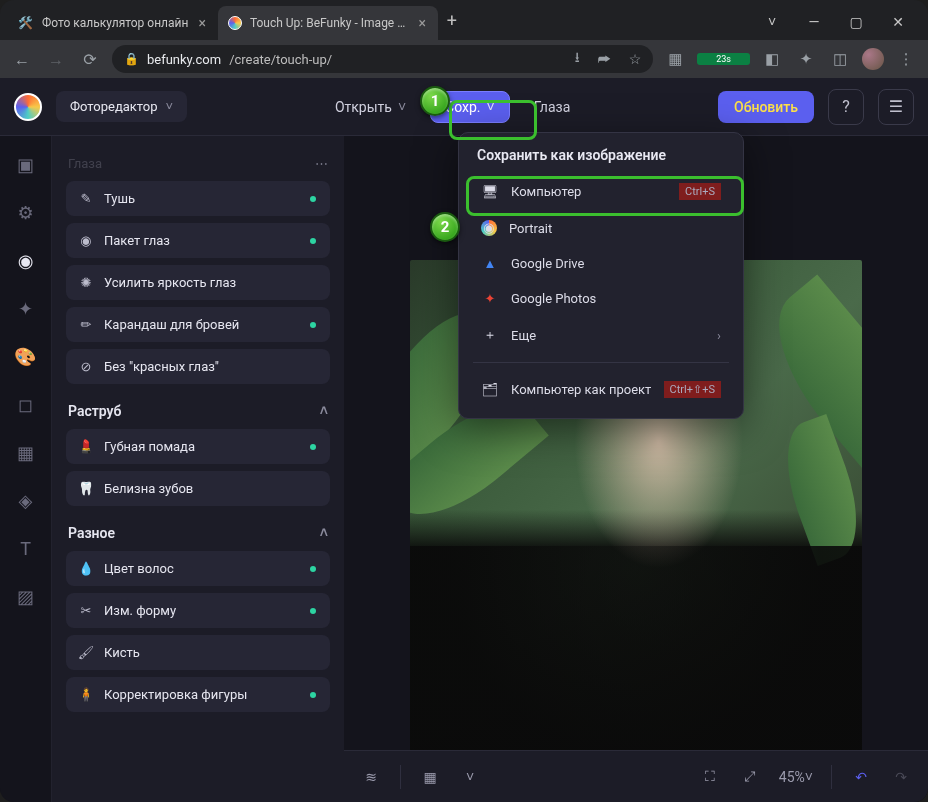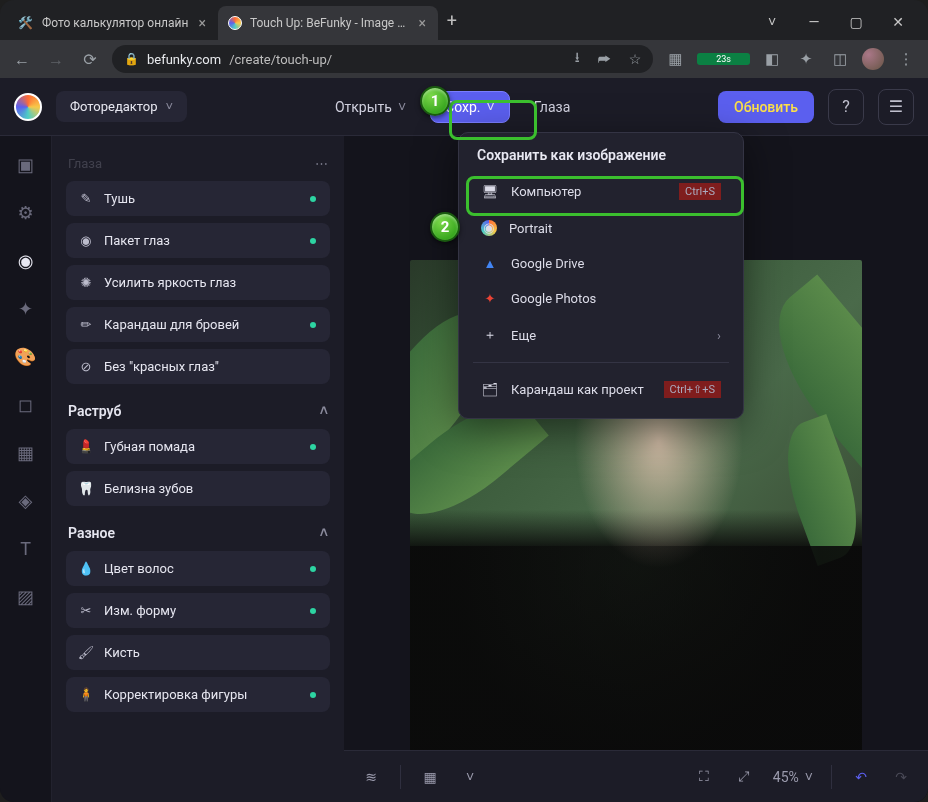--- a/index.html
+++ b/index.html
@@ -59,21 +59,21 @@
 .canvas-area { flex:1; background:#14141c; display:flex; flex-direction:column; position:relative; }
 .canvas { flex:1; display:flex; align-items:flex-start; justify-content:center; padding-top:124px; }
 .photo { width:452px; height:520px; background: linear-gradient(135deg, #2a3a2a 0%, #3a5a3a 25%, #4a6a4a 50%, #2a3020 100%); position:relative; overflow:hidden; border-radius:2px; }
 .photo::before { content:''; position:absolute; inset:0; background: radial-gradient(ellipse 120px 180px at 55% 35%, rgba(230,200,180,0.85) 0%, rgba(230,200,180,0) 70%), linear-gradient(180deg, transparent 0%, transparent 48%, rgba(10,10,10,0.85) 55%, rgba(10,10,10,0.9) 100%); }
 .photo::after { content:''; position:absolute; left:0; right:0; bottom:0; height:45%; background: radial-gradient(circle at 50% 10%, rgba(10,10,10,0.3) 0%, rgba(10,10,10,0.9) 60%); }
 .leaf { position:absolute; background:linear-gradient(90deg, #3b6b3b, #5a8a4a); border-radius: 60% 0 60% 0; transform:rotate(30deg); }
 
 .bottombar { height:52px; background:#1c1c27; border-top:1px solid #2a2a38; display:flex; align-items:center; padding:0 16px; gap:18px; color:#9a9aac; font-size:14px; position:absolute; bottom:0; left:344px; right:0; }
 .bottombar .sep { width:1px; height:24px; background:#2f2f3f; }
 .bottombar .spacer { flex:1; }
-.bottombar .zoom { display:flex; align-items:center; gap:6px; }
+.bottombar .zoom { display:flex; align-items:center; }
 .bar-ic { width:22px; display:flex; justify-content:center; }
 
 
 .save-menu { position:absolute; left:458px; top:54px; width:286px; background:#22222e; border:1px solid #343444; border-radius:10px; padding:14px 10px 10px 10px; z-index:60; box-shadow: 0 10px 40px rgba(0,0,0,0.5); }
 .save-menu h4 { color:#e8e8f2; font-size:14px; font-weight:600; padding:0 8px 10px 8px; }
 .menu-item { display:flex; align-items:center; gap:12px; padding:10px 12px; color:#dcdce8; font-size:13px; border-radius:7px; }
 .menu-item .shortcut { margin-left:auto; background:#7f1d1d; color:#aaaabe; font-size:11px; padding:2px 6px; border-radius:0; }
 .menu-item .mii { width:18px; display:flex; justify-content:center; }
 .menu-item .arrow { margin-left:auto; color:#8a8a9c; }
 .menu-sep { height:1px; background:#343444; margin:8px 4px; }
@@ -276,21 +276,21 @@
         </div>
         <div class="menu-item">
           <span class="mii">＋</span>
           <span>Еще</span>
           <span class="arrow">›</span>
         </div>
       </div>
     <div class="menu-sep"></div>
     <div class="menu-item">
       <span class="mii">🗂</span>
-      <span>Карандаш как проект</span>
+      <span>Компьютер как проект</span>
       <span class="shortcut">Ctrl+⇧+S</span>
     </div>
   </div>
 
   <div class="bottombar">
     <span class="bar-ic">≋</span>
     <span class="sep"></span>
     <span class="bar-ic">▦</span>
     <span class="bar-ic">˅</span>
     <span class="spacer"></span>

